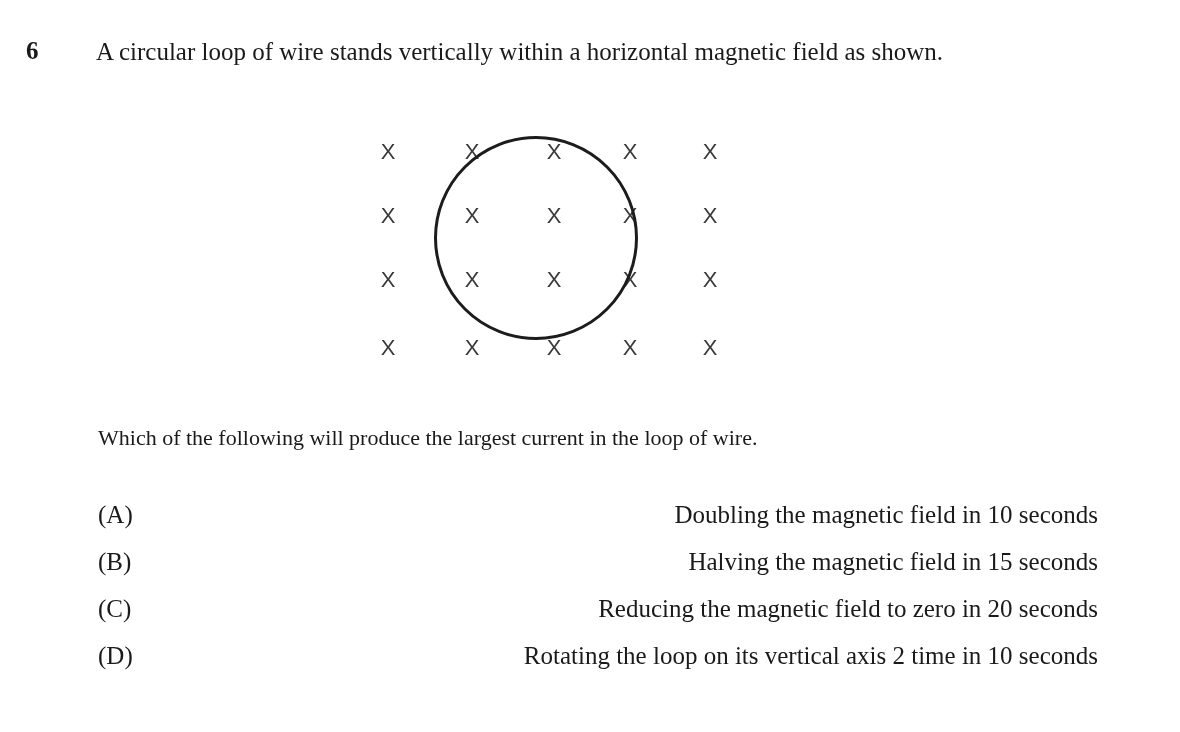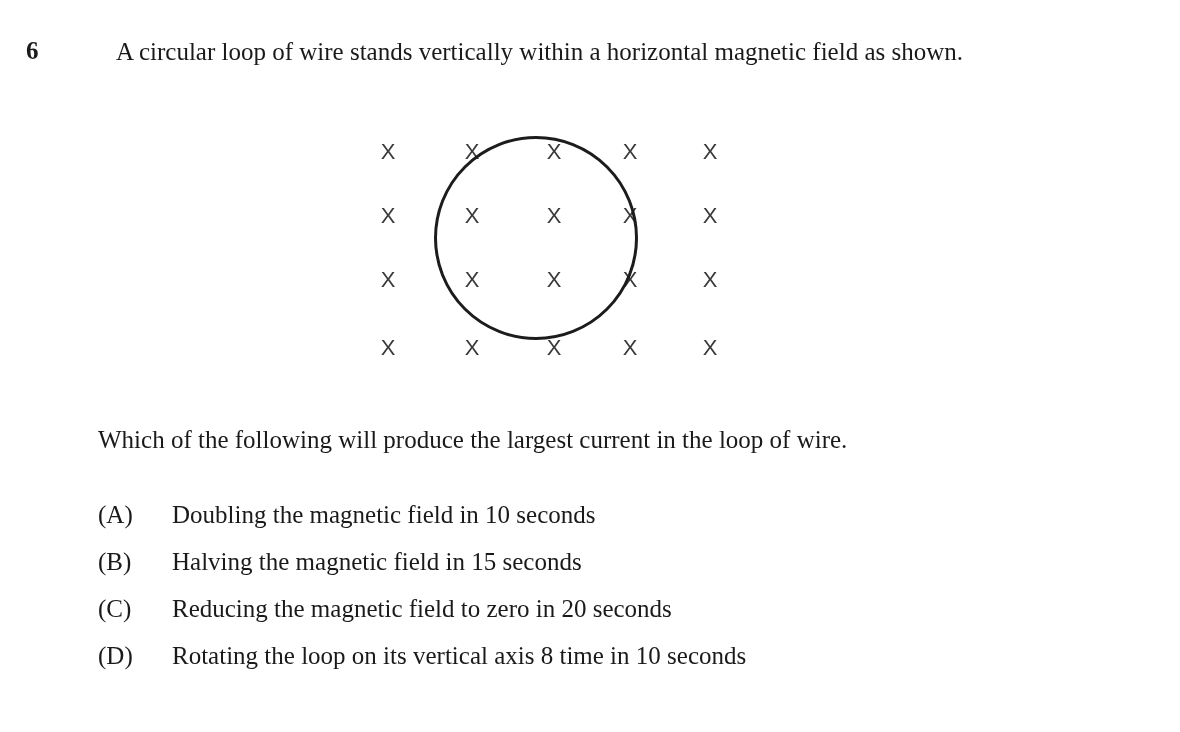--- a/index.html
+++ b/index.html
@@ -37,21 +37,20 @@
     font-size: 25px;
     font-weight: bold;
     font-family: "Liberation Serif", serif;
     line-height: 1.2;
     box-sizing: border-box;
   }
   .q-stem {
     font-size: 25px;
     line-height: 1.25;
     font-family: "Liberation Serif", serif;
-    margin-left: 20px;
   }
 
   
   .figure {
     position: absolute;
     left: 340;
     top: 120px;
     left: 340px;
     width: 420px;
     height: 250px;
@@ -80,21 +79,21 @@
     border: 3.5px solid #1c1c1c;
     border-radius: 50%;
     box-sizing: border-box;
   }
 
   
   .which {
     position: absolute;
     left: 98px;
     top: 424px;
-    font-size: 25px;
+    font-size: 22px;
     line-height: 1.25;
     font-family: "Liberation Serif", serif;
   }
 
   
   .options {
     position: absolute;
     left: 98px;
     top: 500px;
     width: 1000px;
@@ -106,20 +105,21 @@
     font-size: 25px;
     line-height: 1.2;
     font-family: "Liberation Serif", serif;
   }
   .option-label {
     width: 74px;
     flex: 0 0 74px;
   }
   .option-text {
     flex: 1 1 auto;
+    text-align: right;
   }
 </style>
 </head>
 <body>
 
 <div class="page">
 
   <div class="q-row">
     <div class="q-number">6</div>
     <div class="q-stem">A circular loop of wire stands vertically within a horizontal magnetic field as shown.</div>
@@ -165,17 +165,17 @@
     <div class="option">
       <span class="option-label">(B)</span>
       <span class="option-text">Halving the magnetic field in 15 seconds</span>
     </div>
     <div class="option">
       <span class="option-label">(C)</span>
       <span class="option-text">Reducing the magnetic field to zero in 20 seconds</span>
     </div>
     <div class="option">
       <span class="option-label">(D)</span>
-      <span class="option-text">Rotating the loop on its vertical axis 8 time in 10 seconds</span>
+      <span class="option-text">Rotating the loop on its vertical axis 2 time in 10 seconds</span>
     </div>
   </div>
 
 </div>
 
 </body></html>

